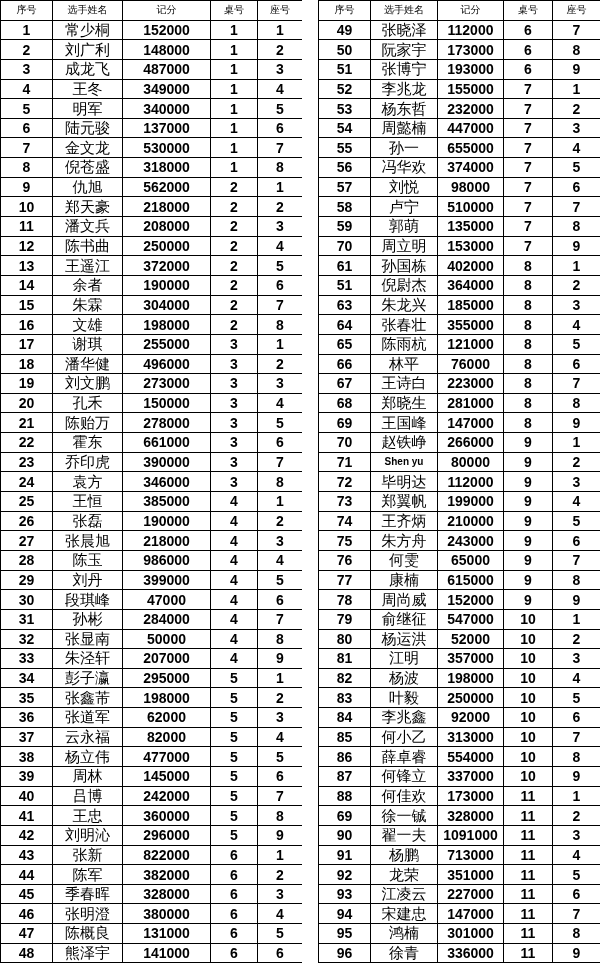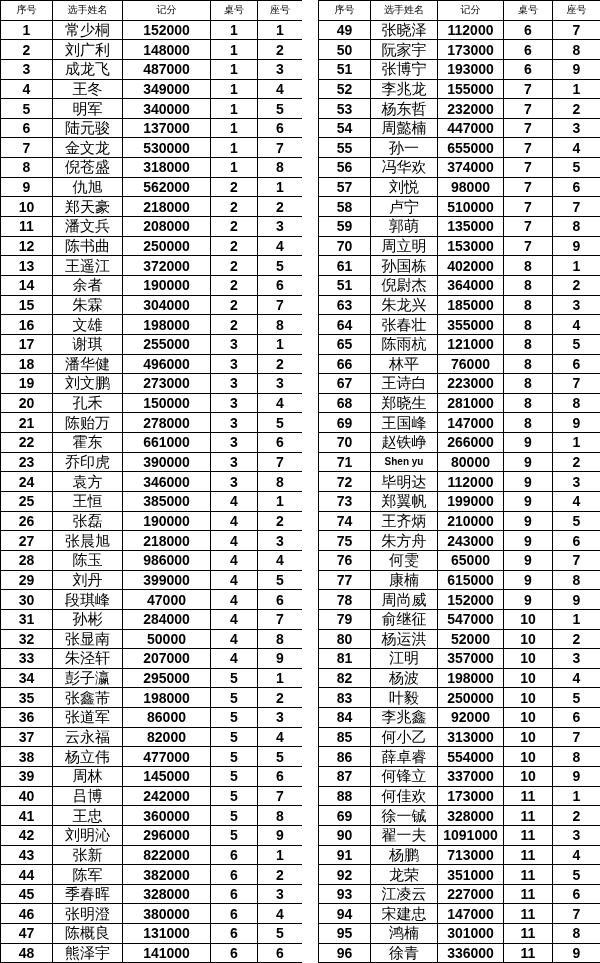--- a/index.html
+++ b/index.html
@@ -277,21 +277,21 @@
       <tr>
         <td>35</td>
         <td class="name">张鑫芾</td>
         <td>198000</td>
         <td>5</td>
         <td>2</td>
       </tr>
       <tr>
         <td>36</td>
         <td class="name">张道军</td>
-        <td>86000</td>
+        <td>62000</td>
         <td>5</td>
         <td>3</td>
       </tr>
       <tr>
         <td>37</td>
         <td class="name">云永福</td>
         <td>82000</td>
         <td>5</td>
         <td>4</td>
       </tr>

